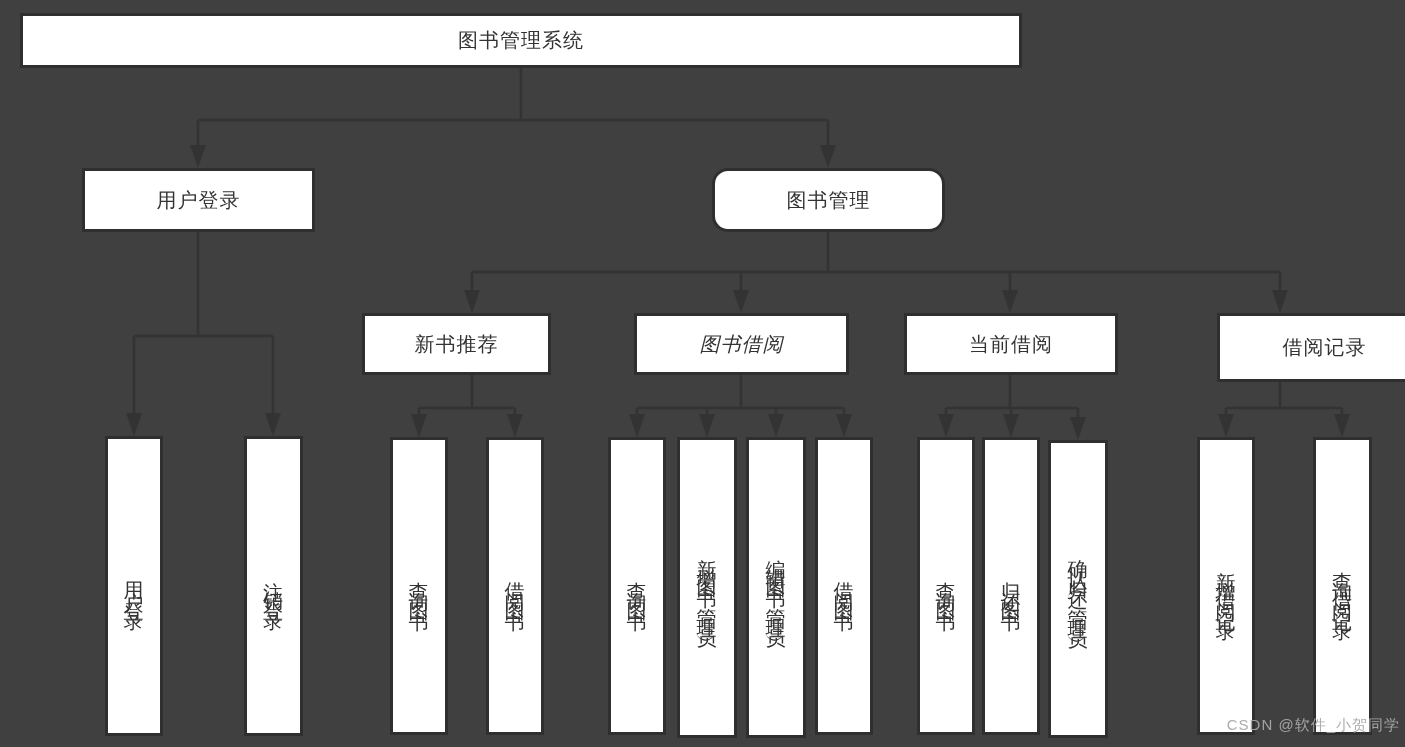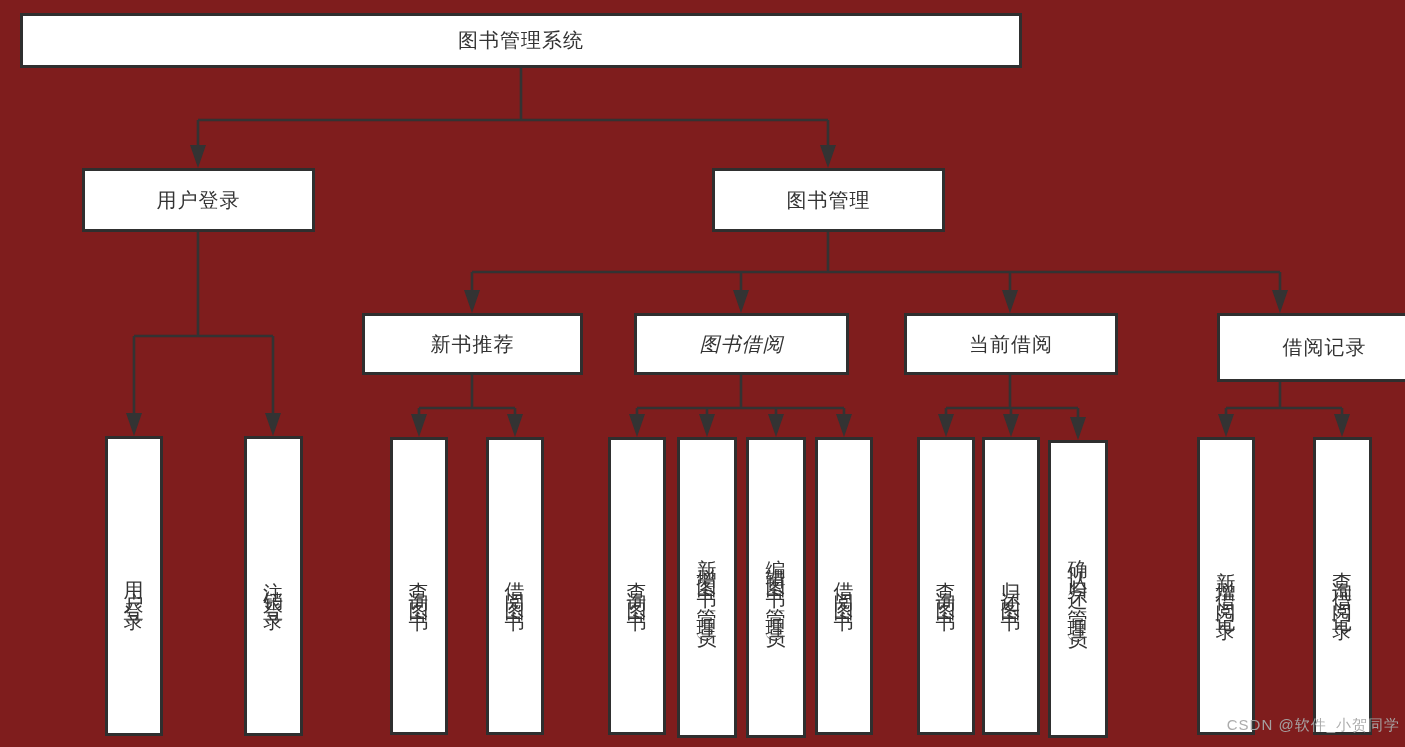--- a/index.html
+++ b/index.html
@@ -3,21 +3,21 @@
 <meta charset="utf-8">
 <style>
   * { margin: 0; padding: 0; box-sizing: border-box; }
   html, body { background: #ffffff; }
   body { font-family: "Liberation Sans", "DejaVu Sans", sans-serif; }
 
   .canvas {
     position: relative;
     width: 1405px;
     height: 747px;
-    background: #7f1d1d;
+    background: #404040;
     overflow: hidden;
   }
 
   svg.connectors {
     position: absolute;
     left: 0; top: 0;
     width: 1405px; height: 747px;
     pointer-events: none;
   }
   svg.connectors path {
@@ -103,23 +103,23 @@
     <polygon points="1078,440 1070,417 1086,417"></polygon>
 
     <path d="M1280,375 V408 M1226,408 H1342 M1226,408 V420 M1342,408 V420"></path>
     <polygon points="1226,437 1218,414 1234,414"></polygon>
     <polygon points="1342,437 1334,414 1350,414"></polygon>
   </svg>
 
   <div class="hbox" style="left:20px; top:13px; width:1002px; height:55px;">图书管理系统</div>
 
   <div class="hbox" style="left:82px; top:168px; width:233px; height:64px;">用户登录</div>
-  <div class="hbox" style="left:712px; top:168px; width:233px; height:64px;">图书管理</div>
+  <div class="hbox" style="left:712px; top:168px; width:233px; height:64px;border-radius:16px;">图书管理</div>
 
-  <div class="hbox" style="left:362px; top:313px; width:221px; height:62px;">新书推荐</div>
+  <div class="hbox" style="left:362px; top:313px; width:189px; height:62px;">新书推荐</div>
   <div class="hbox" style="left:634px; top:313px; width:215px; height:62px;font-style:italic;">图书借阅</div>
   <div class="hbox" style="left:904px; top:313px; width:214px; height:62px;">当前借阅</div>
   <div class="hbox" style="left:1217px; top:313px; width:215px; height:69px;">借阅记录</div>
 
   <div class="vbox" style="left:105px; top:436px; width:58px; height:300px;">用户登录</div>
   <div class="vbox" style="left:244px; top:436px; width:59px; height:300px;">注销登录</div>
 
   <div class="vbox" style="left:390px; top:437px; width:58px; height:298px;">查询图书</div>
   <div class="vbox" style="left:486px; top:437px; width:58px; height:298px;">借阅图书</div>
 

